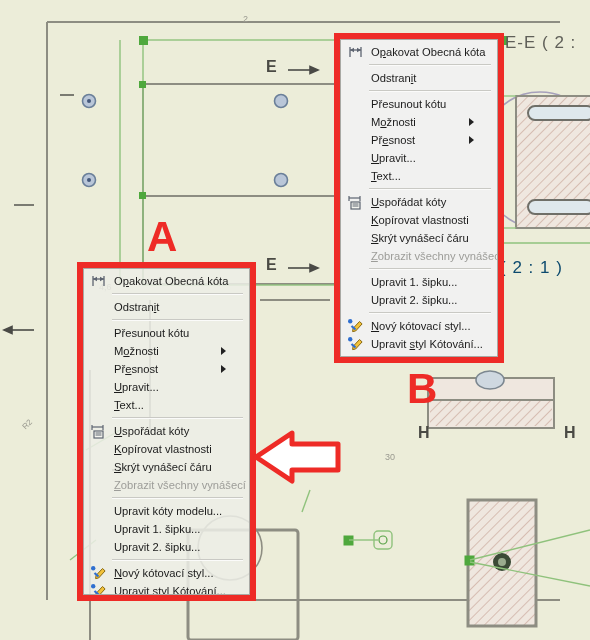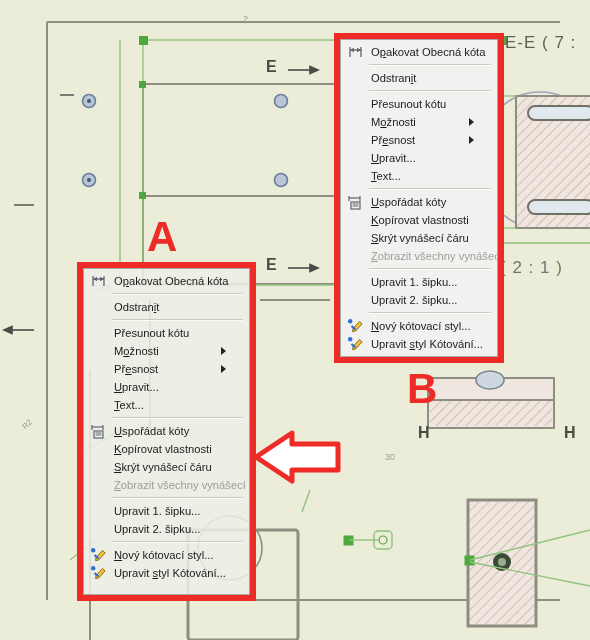--- a/index.html
+++ b/index.html
@@ -184,22 +184,22 @@
         <text x="243" y="22">2</text>
         <text x="360" y="69">40</text>
         <text x="99" y="290">4,6</text>
         <text x="385" y="460">30</text>
       </g>
       <g fill="#9a9a90" font-family="Liberation Sans, sans-serif" font-size="8" transform="rotate(-45 36 415)">
         <text x="18" y="418">R2</text>
       </g>
     </svg>
 
-    <div style="position:absolute;left:505px;top:33px;font-size:17px;color:#5f5f58;letter-spacing:1px;white-space:nowrap;">E-E ( 7 :</div>
-    <div style="position:absolute;left:500px;top:258px;font-size:17px;color:#737373;letter-spacing:1px;white-space:nowrap;">( 2 : 1 )</div>
+    <div style="position:absolute;left:505px;top:33px;font-size:17px;color:#5f5f58;letter-spacing:1px;white-space:nowrap;">E-E ( 2 :</div>
+    <div style="position:absolute;left:500px;top:258px;font-size:17px;color:#0c4a6e;letter-spacing:1px;white-space:nowrap;">( 2 : 1 )</div>
     <div style="position:absolute;left:266px;top:58px;font-size:16px;color:#4a4a44;font-weight:bold;">E</div>
     <div style="position:absolute;left:266px;top:256px;font-size:16px;color:#4a4a44;font-weight:bold;">E</div>
     <div style="position:absolute;left:418px;top:424px;font-size:16px;color:#4a4a44;font-weight:bold;">H</div>
     <div style="position:absolute;left:564px;top:424px;font-size:16px;color:#4a4a44;font-weight:bold;">H</div>
   </div>
 
   <div class="menu-wrap" id="menuB" style="left:334px;top:33px;width:170px;height:330px;">
     <div class="menu" id="menuB-list">
         <div class="mi">
           <span class="ico"><svg width="17" height="16" viewBox="0 0 17 16">
@@ -339,20 +339,23 @@
           <span class="lbl"><span class="acc">K</span>opírovat vlastnosti</span>
         </div>
         <div class="mi">
           <span class="lbl"><span class="acc">S</span>krýt vynášecí čáru</span>
         </div>
         <div class="mi dis">
           <span class="lbl"><span class="acc">Z</span>obrazit všechny vynášecí čáry</span>
         </div>
         <div class="sep"></div>
         <div class="mi">
+          <span class="lbl">Upravit kóty modelu...</span>
+        </div>
+        <div class="mi">
           <span class="lbl">Upravit 1. šipku...</span>
         </div>
         <div class="mi">
           <span class="lbl">Upravit 2. šipku...</span>
         </div>
         <div class="sep"></div>
         <div class="mi">
           <span class="ico"><svg width="17" height="16" viewBox="0 0 17 16">
               <circle cx="3.2" cy="3.2" r="2.2" fill="#2f6fd0"></circle>
               <path d="M6,10.5 L12.5,3.5 l2.6,2.4 L8.6,13 L5.6,13.6 Z" fill="#f2c23a" stroke="#8a6a12" stroke-width="1"></path>

